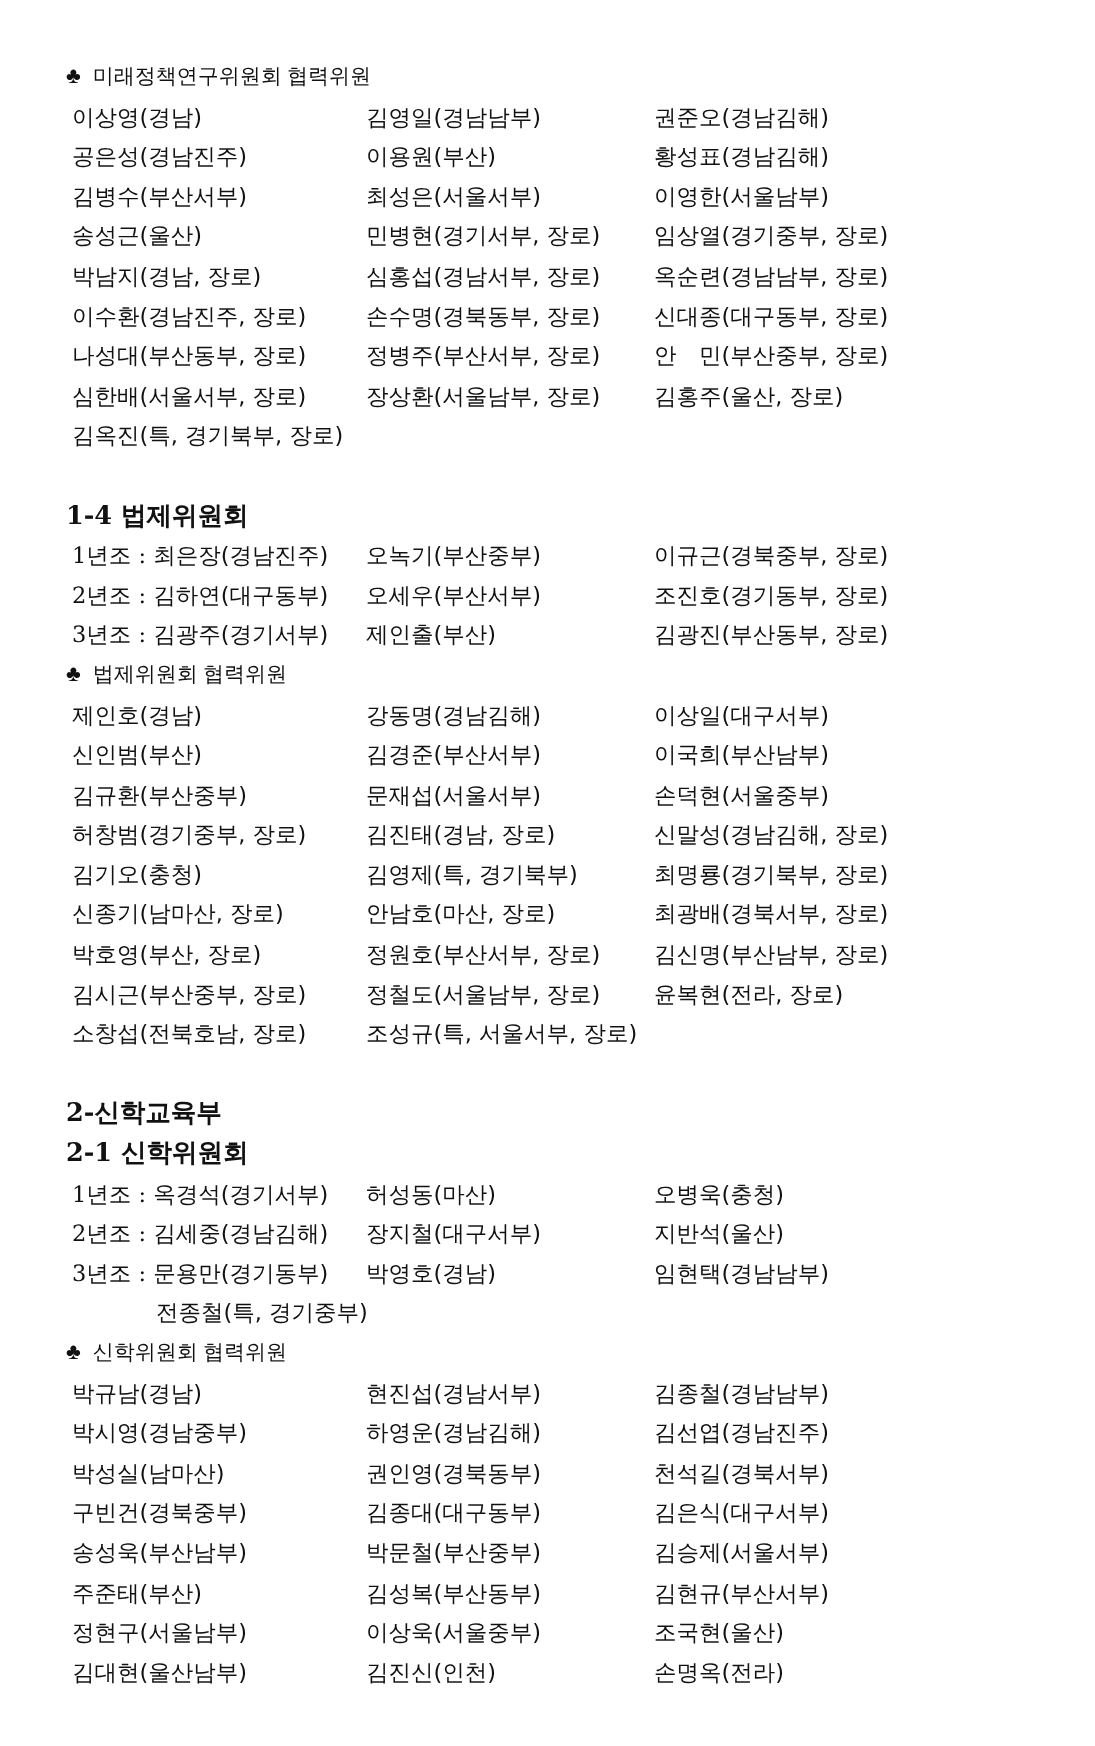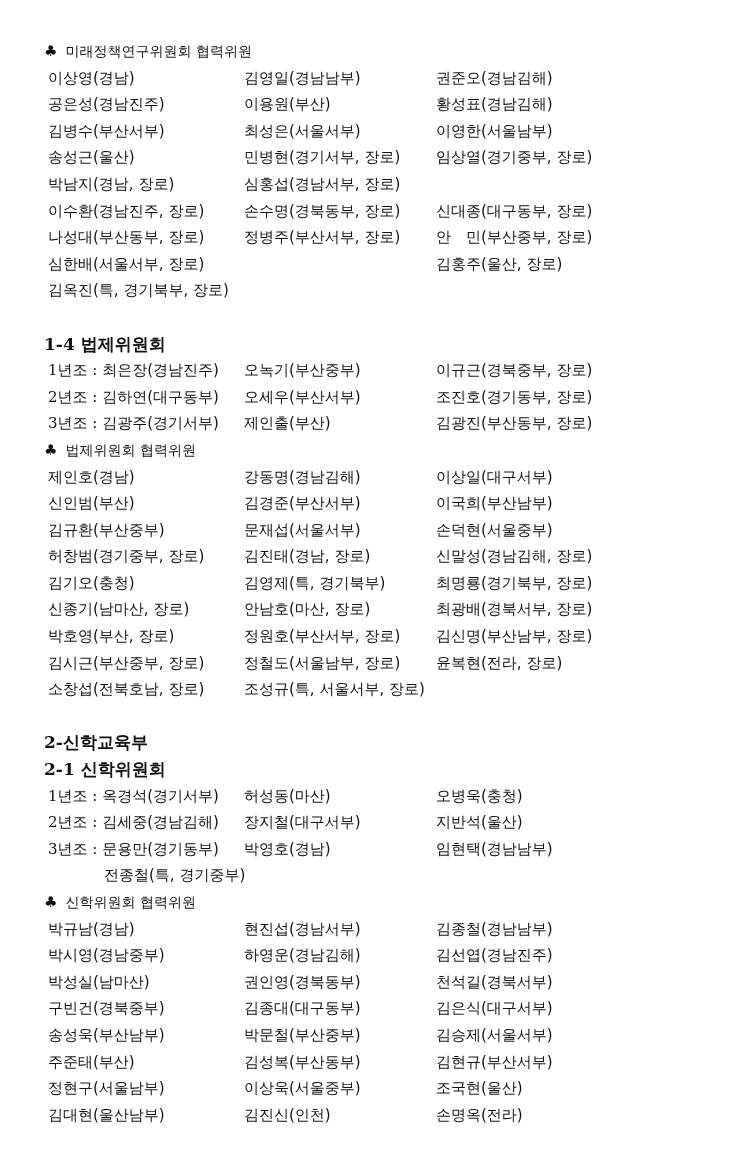--- a/index.html
+++ b/index.html
@@ -8,21 +8,21 @@
     font-family: "DejaVu Sans", "Liberation Sans", sans-serif;
     color: #111111;
   }
   .page { position: relative; padding: 38px 0 0 44px; }
   .line {
     height: 26.6px; line-height: 26.6px; font-size: 15px;
     white-space: nowrap; position: relative;
   }
   .blank { height: 26.6px; }
   .heading { font-family: "DejaVu Serif", "Liberation Serif", serif; font-weight: bold; font-size: 17px; }
-  .sub { font-size: 14px; }
+  .sub { font-size: 14px; font-family: Liberation Serif, serif; }
   .club { font-size: 15px; margin-right: 8px; }
   .col { position: absolute; top: 0; }
   .c1 { left: 4px; }
   .c2 { left: 200px; }
   .c3 { left: 392px; }
   .term-label { font-family: "DejaVu Serif", "Liberation Serif", serif; }
   .indent { padding-left: 60px; }
 </style>
 </head>
 <body>
@@ -49,33 +49,35 @@
         <span class="col c3">이영한(서울남부)</span>
       </div>
       <div class="line">
         <span class="col c1">송성근(울산)</span>
         <span class="col c2">민병현(경기서부, 장로)</span>
         <span class="col c3">임상열(경기중부, 장로)</span>
       </div>
       <div class="line">
         <span class="col c1">박남지(경남, 장로)</span>
         <span class="col c2">심홍섭(경남서부, 장로)</span>
+        <span class="col c3">옥순련(경남남부, 장로)</span>
       </div>
       <div class="line">
         <span class="col c1">이수환(경남진주, 장로)</span>
         <span class="col c2">손수명(경북동부, 장로)</span>
         <span class="col c3">신대종(대구동부, 장로)</span>
       </div>
       <div class="line">
         <span class="col c1">나성대(부산동부, 장로)</span>
         <span class="col c2">정병주(부산서부, 장로)</span>
         <span class="col c3">안　민(부산중부, 장로)</span>
       </div>
       <div class="line">
         <span class="col c1">심한배(서울서부, 장로)</span>
+        <span class="col c2">장상환(서울남부, 장로)</span>
         <span class="col c3">김홍주(울산, 장로)</span>
       </div>
       <div class="line">
         <span class="col c1">김옥진(특, 경기북부, 장로)</span>
         <span class="col c2"></span>
         <span class="col c3"></span>
       </div>
     </div>
 
   <div class="blank"></div>

